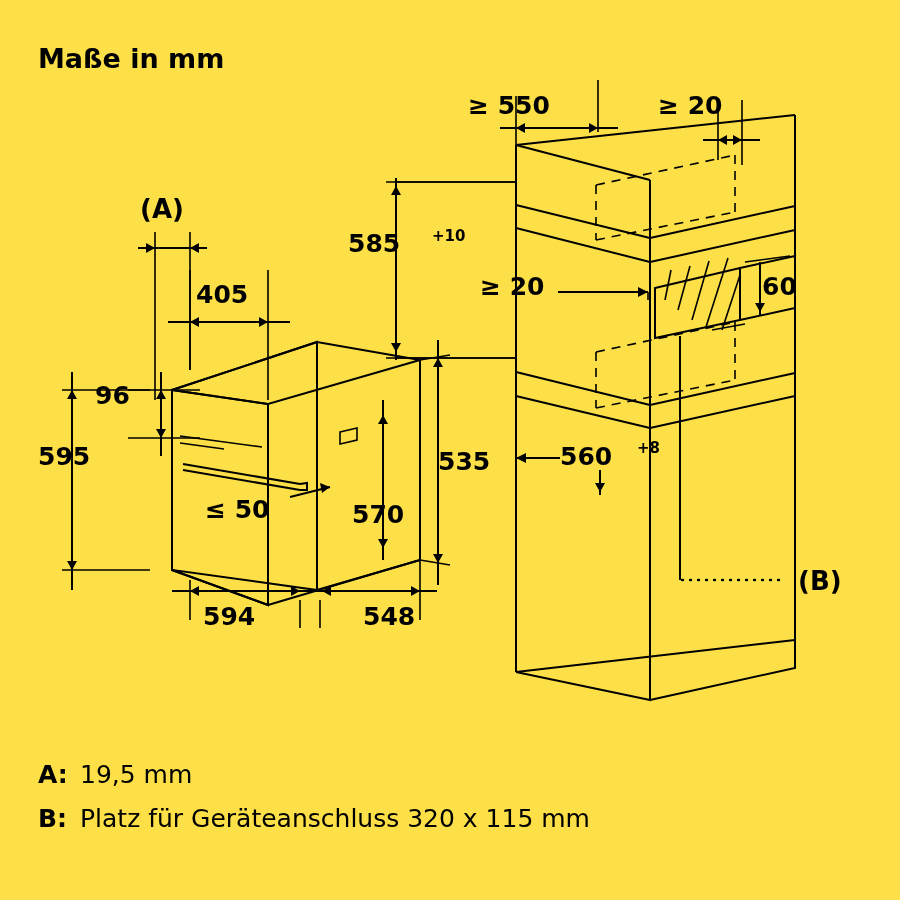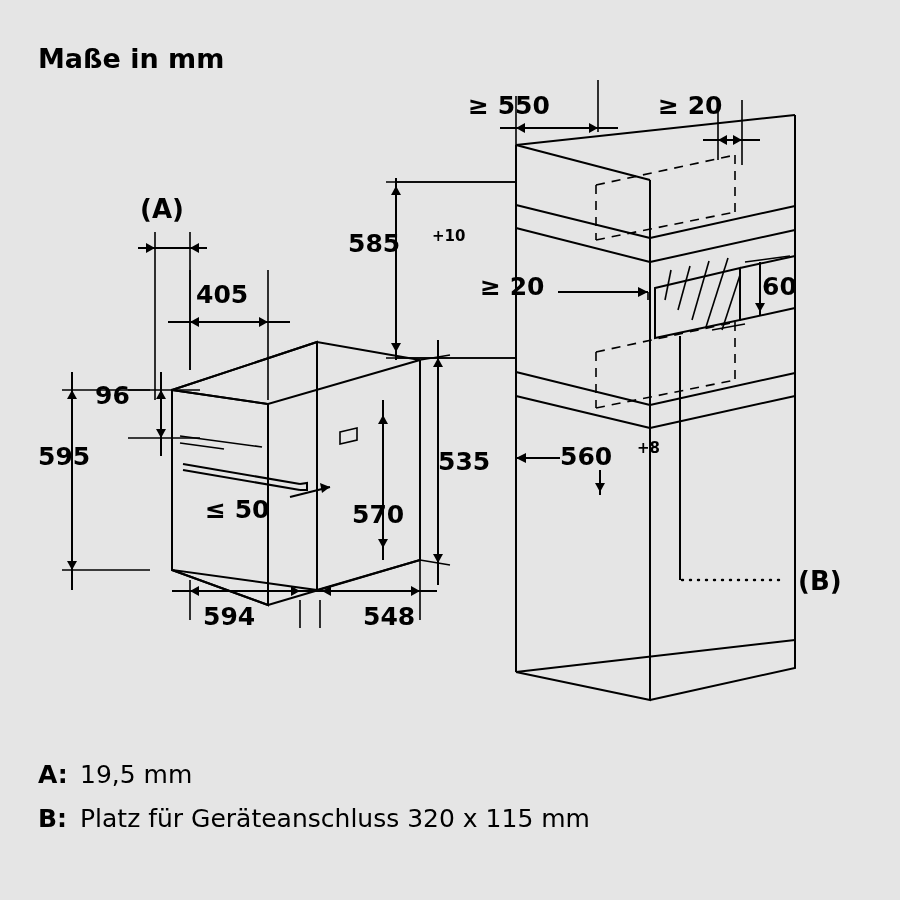--- a/index.html
+++ b/index.html
@@ -8,21 +8,21 @@
     background: #ffffff;
   }
   body {
     font-family: "DejaVu Sans", sans-serif;
     color: #000000;
   }
   #stage {
     position: relative;
     width: 900px;
     height: 900px;
-    background: #e5e5e5;
+    background: #fde047;
     overflow: hidden;
   }
   #stage svg {
     position: absolute;
     left: 0;
     top: 0;
   }
   .ttl {
     font-size: 27px;
     font-weight: 700;

